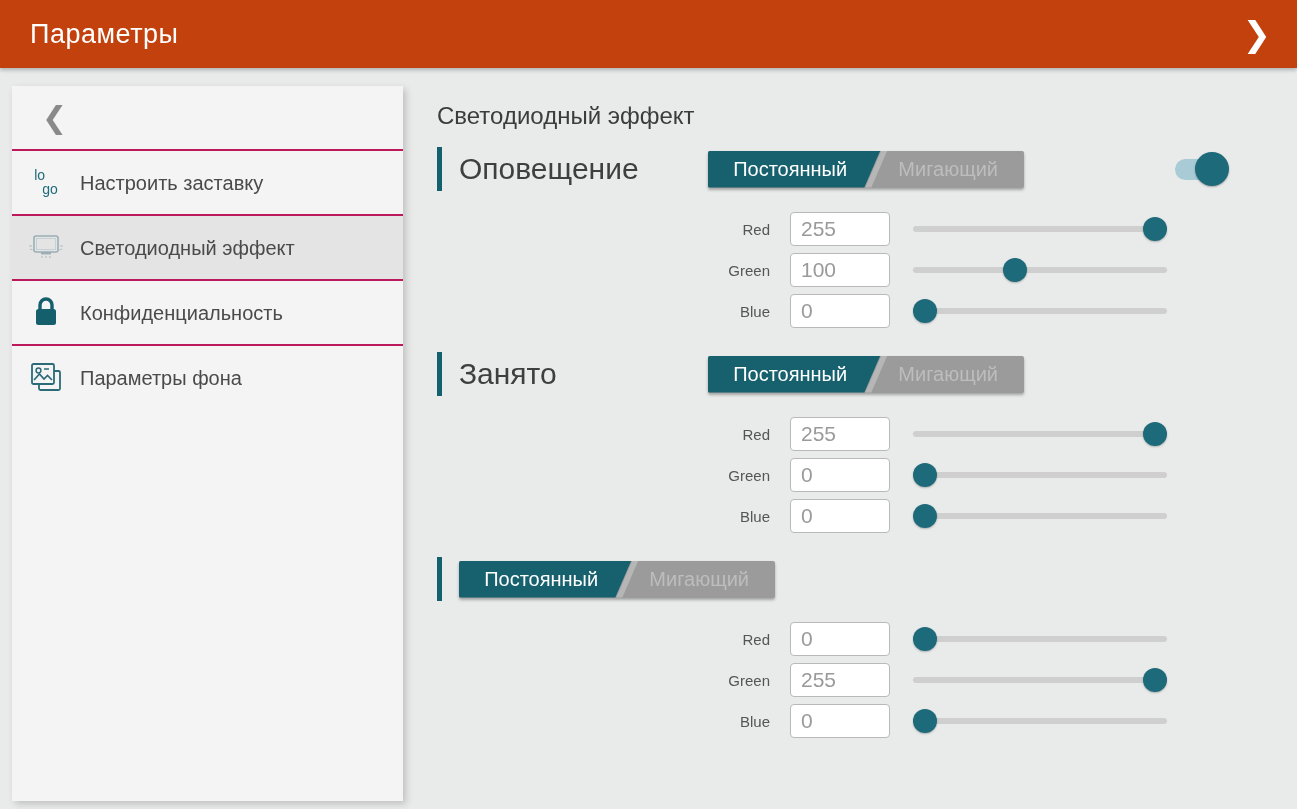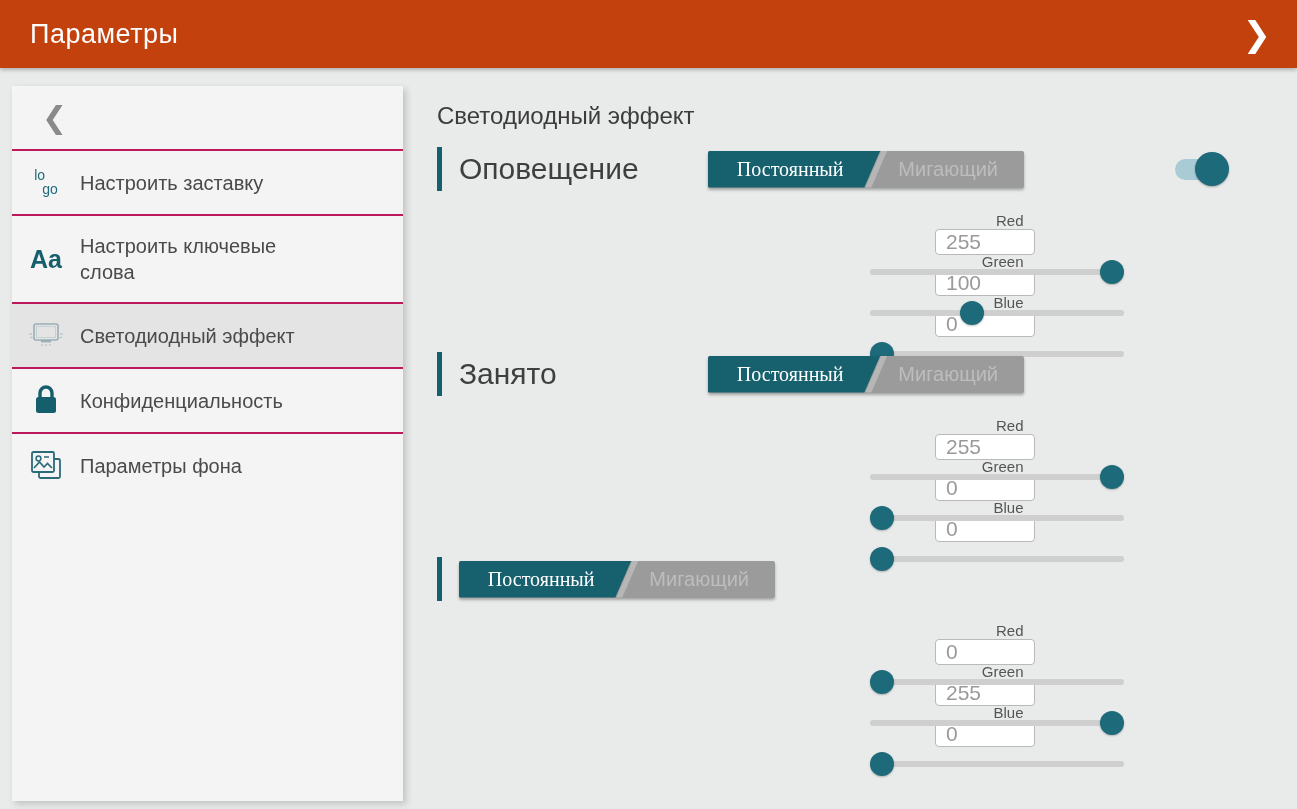--- a/index.html
+++ b/index.html
@@ -50,40 +50,40 @@
   }
   .seg-wedge {
     position:absolute; inset:0; background:#b6b6b6;
     clip-path:polygon(calc(52% + 9px) 0, calc(52% + 15px) 0, calc(52% - 1px) 100%, calc(52% - 7px) 100%);
   }
   .seg-on {
     position:absolute; inset:0; background:#17606e; border-radius:2px 0 0 2px;
     clip-path:polygon(0 0, calc(52% + 8px) 0, calc(52% - 8px) 100%, 0 100%);
     color:#fff; font-size:20px; display:flex; align-items:center;
   }
-  .seg-on span { width:52%; text-align:center;font-family:Liberation Serif, serif; }
+  .seg-on span { width:52%; text-align:center; }
   .seg-off {
     position:absolute; inset:0; color:#bdbdbd; font-size:20px;
     display:flex; align-items:center; justify-content:flex-end;
   }
   .seg-off span { width:48%; text-align:center; }
   
   .toggle { position:relative; width:54px; height:36px; margin-left:auto; margin-right:68px; cursor:pointer; }
   .toggle-track {
     position:absolute; left:0; top:8px; width:40px; height:21px;
     background:#a8cbd5; border-radius:11px;
   }
   .toggle-thumb {
     position:absolute; top:1px; width:34px; height:34px; border-radius:50%;
     background:#1d6a7a; box-shadow:0 1px 2px rgba(0,0,0,.3);
   }
   .toggle.on .toggle-thumb { right:0; }
   
   .rgb-block { margin-top:22px; margin-left:236px; }
-  .rgb-row { display:flex; align-items:center; height:34px; margin-bottom:7px;flex-direction:column; }
+  .rgb-row { display:flex; align-items:center; height:34px; margin-bottom:7px; }
   .rgb-label { width:117px; text-align:right; font-size:15px; color:#555; padding-right:20px; }
   .rgb-input {
     width:100px; height:34px; border:1px solid #b9b9b9; border-radius:4px;
     background:#fff; font-family:inherit; font-size:21px; color:#9a9a9a; padding:0 0 0 10px; outline:none;
   }
   .slider { position:relative; width:254px; height:34px; margin-left:23px; cursor:pointer; }
   .slider-track { position:absolute; left:0; right:0; top:14px; height:6px; background:#cfcfcf; border-radius:3px; }
   .slider-thumb {
     position:absolute; top:5px; width:24px; height:24px; border-radius:50%;
     background:#1d6a7a; box-shadow:0 1px 2px rgba(0,0,0,.25);
@@ -103,26 +103,20 @@
     <span class="side-back-chevron">❮</span>
   </div>
 
   <div class="side-item">
     <span class="side-icon">
       <span class="icon-logo">lo<span class="go">go</span></span>
     </span>
     <span class="side-label">Настроить заставку</span>
   </div>
 
-  <div class="side-item" style="min-height:88px;">
-    <span class="side-icon">
-      <span class="icon-Aa">Aa</span>
-    </span>
-    <span class="side-label" style="width:230px;">Настроить ключевые слова</span>
-  </div>
 
   <div class="side-item selected">
     <span class="side-icon">
       <svg width="40" height="32" viewBox="0 0 40 32">
         <rect x="8" y="4" width="24" height="16" rx="2" fill="none" stroke="#9aaeb4" stroke-width="1.6"></rect>
         <rect x="10.5" y="6.5" width="19" height="11" fill="none" stroke="#c4d2d5" stroke-width="1"></rect>
         <rect x="15" y="20" width="10" height="2.4" fill="#9aaeb4"></rect>
         <g stroke="#b3c3c7" stroke-width="1.2">
           <line x1="3" y1="14" x2="6" y2="14"></line>
             <line x1="4" y1="17" x2="6.5" y2="18"></line>

